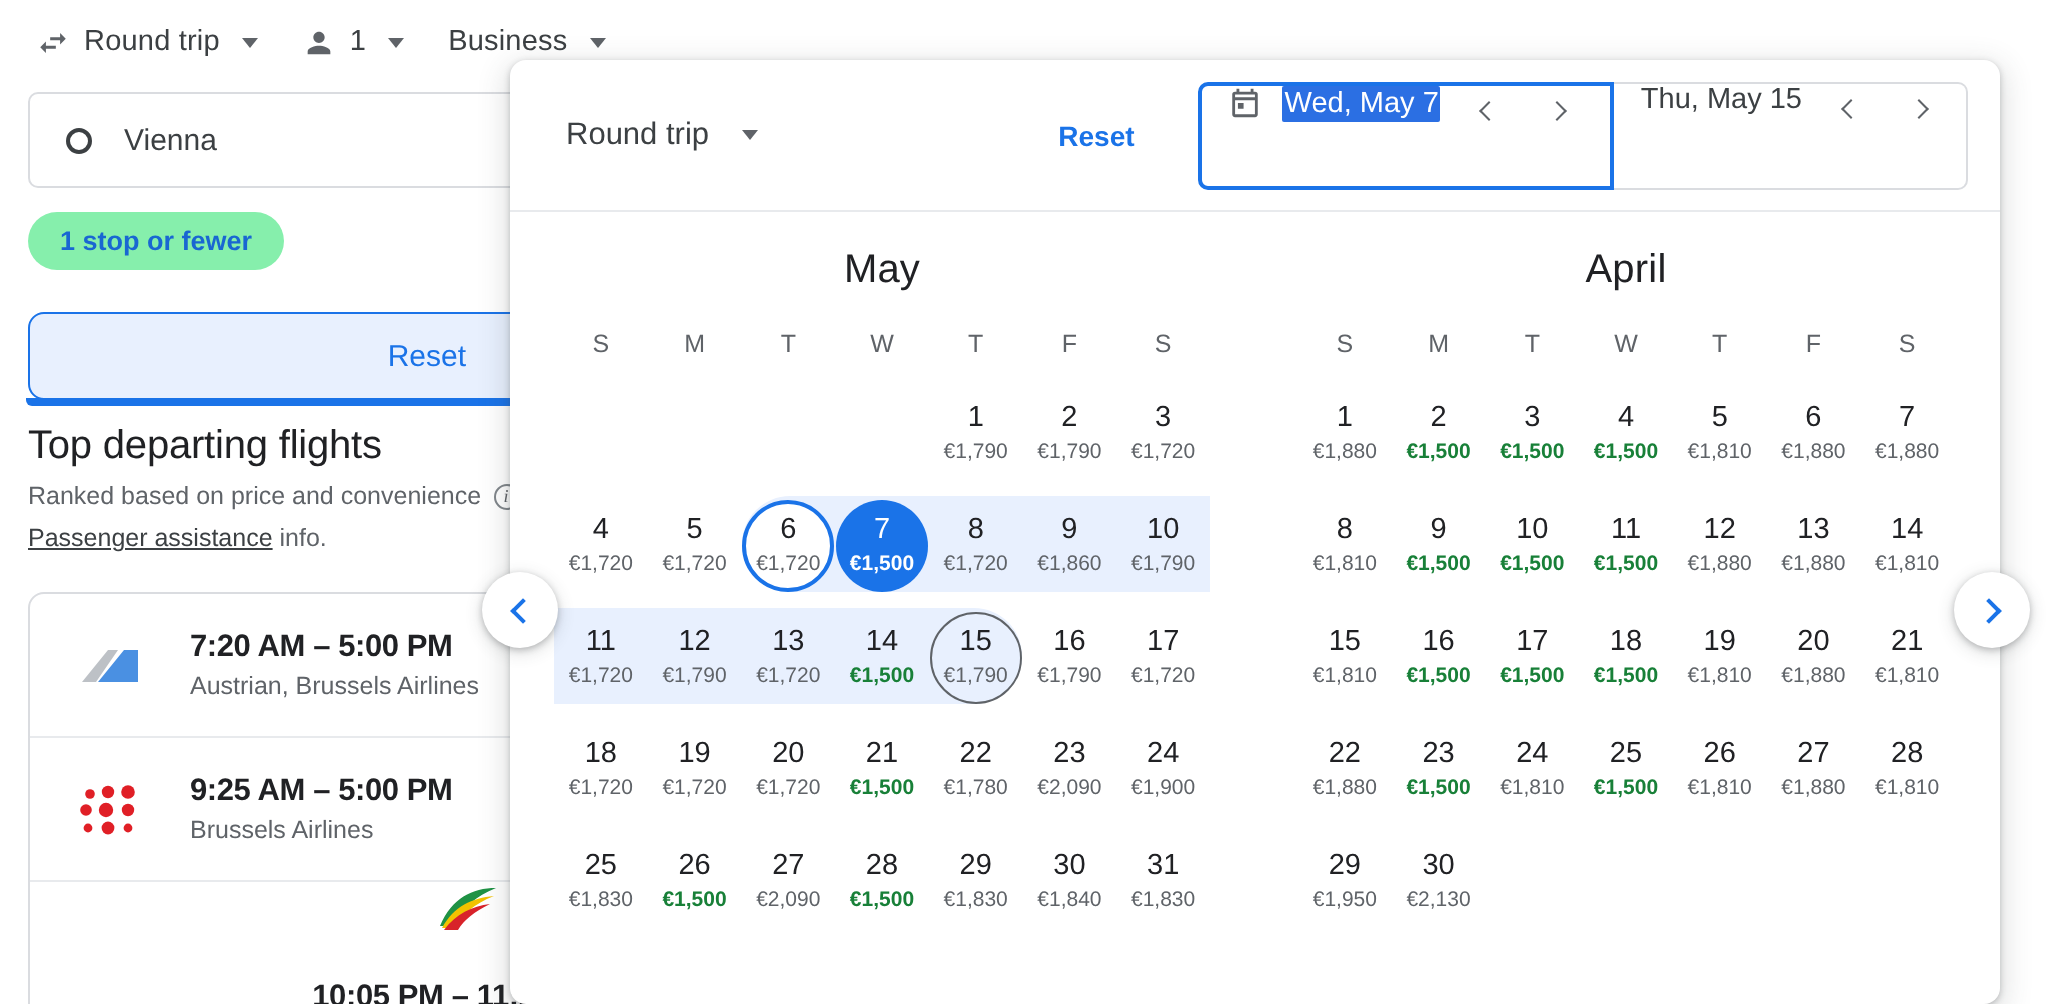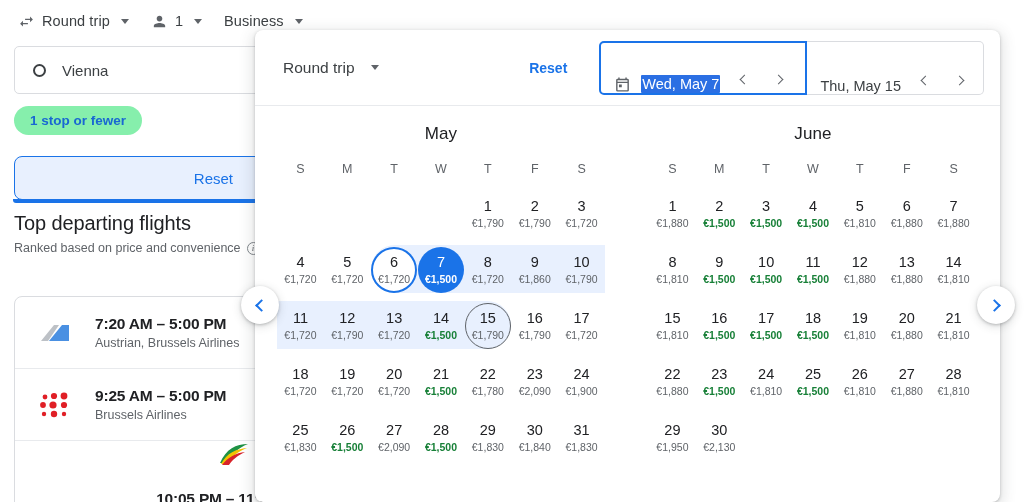--- a/index.html
+++ b/index.html
@@ -104,42 +104,42 @@
     display: flex; align-items: center; padding: 0 16px 0 28px; gap: 0;
   }
   .trip-select { display: flex; align-items: center; gap: 12px; cursor: pointer; }
   .trip-select-label { font-size: 15.5px; color: #3c4043; }
   .reset-btn {
     margin-left: auto; color: #1a73e8; font-size: 14px; font-weight: 600; cursor: pointer;
     padding: 6px 10px;
   }
   .date-fields { display: flex; align-items: stretch; margin-left: 22px; }
   .date-field {
-    display: flex; align-items: flex-end; gap: 10px; height: 54px; padding: 0 14px;
+    display: flex; align-items: flex-start; gap: 10px; height: 54px; padding: 0 14px;
     border: 1px solid #dadce0; background: #fff;
   }
   .date-field.dep {
     border: 2px solid #1a73e8; border-radius: 5px 0 0 5px; padding: 0 13px;
     position: relative; z-index: 2;
   }
   .date-field.ret { border-radius: 0 5px 5px 0; border-left: none; margin-left: -1px; padding-right: 10px; }
   .date-val { font-size: 14.5px; color: #3c4043; white-space: nowrap; }
   .date-val.sel { background: #2b6fe3; color: #fff; padding: 1px 1px; border-radius: 1px; }
   .arrow-btn {
     width: 26px; height: 26px; display: flex; align-items: center; justify-content: center;
     cursor: pointer; border-radius: 50%;
   }
   .chev { width: 7px; height: 7px; border-right: 1.6px solid #5f6368; border-bottom: 1.6px solid #5f6368; }
   .chev.l { transform: rotate(135deg); margin-left: 2px; }
   .chev.r { transform: rotate(-45deg); margin-right: 2px; }
 
   .cal-body { display: flex; padding: 14px 0 0 0; position: relative; }
   .month { width: 372px; padding: 0 22px; }
   .month-name {
-    text-align: center; font-size: 17px; color: #202124; margin: 4px 0 18px 0; letter-spacing: .1px;
+    text-align: center; font-size: 20px; color: #202124; margin: 4px 0 18px 0; letter-spacing: .1px;
   }
   .dow-row, .week {
     display: grid; grid-template-columns: repeat(7, 1fr);
   }
   .dow { text-align: center; font-size: 12.5px; color: #5f6368; padding-bottom: 14px; }
   .week { position: relative; height: 48px; margin-bottom: 8px; }
   .week .band {
     position: absolute; top: -1px; bottom: 1px; background: #e8f0fe; z-index: 0;
   }
   .cell {
@@ -214,20 +214,23 @@
     </div>
 
     <div class="best-box">
       <span class="best-text">Reset</span>
     </div>
 
     <div class="section-title">Top departing flights</div>
     <div class="section-sub">
       <span>Ranked based on price and convenience</span>
       <span class="info-circle">i</span>
+    </div>
+    <div class="section-sub2">
+      <span class="ul">Passenger assistance</span><span> info.</span>
     </div>
 
     <div class="flight-card">
       <div class="flight-row">
         <div class="logo-wrap">
           <svg width="34" height="26" viewBox="0 0 34 26">
             <path fill="#bdc1c6" d="M3 21 L16 5 L21 5 L10 21 Z"></path>
             <path fill="#4a90e2" d="M11 21 L24 5 L31 5 L31 21 Z"></path>
           </svg>
         </div>
@@ -482,21 +485,21 @@
               <div class="day-price">€1,840</div>
             </div>
             <div class="cell">
               <span class="marker"></span>
               <div class="day-num">31</div>
               <div class="day-price">€1,830</div>
             </div>
           </div>
         </div>
         <div class="month">
-          <div class="month-name">June</div>
+          <div class="month-name">April</div>
           <div class="dow-row">
             <div class="dow">S</div>
             <div class="dow">M</div>
             <div class="dow">T</div>
             <div class="dow">W</div>
             <div class="dow">T</div>
             <div class="dow">F</div>
             <div class="dow">S</div>
           </div>
           <div class="week">

